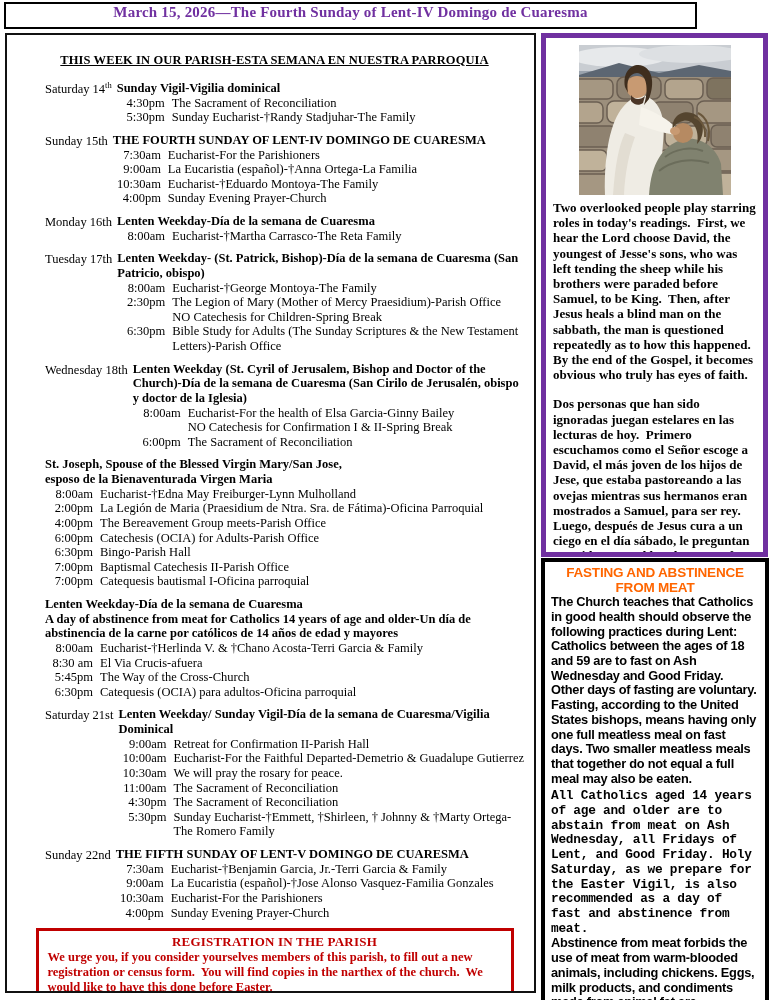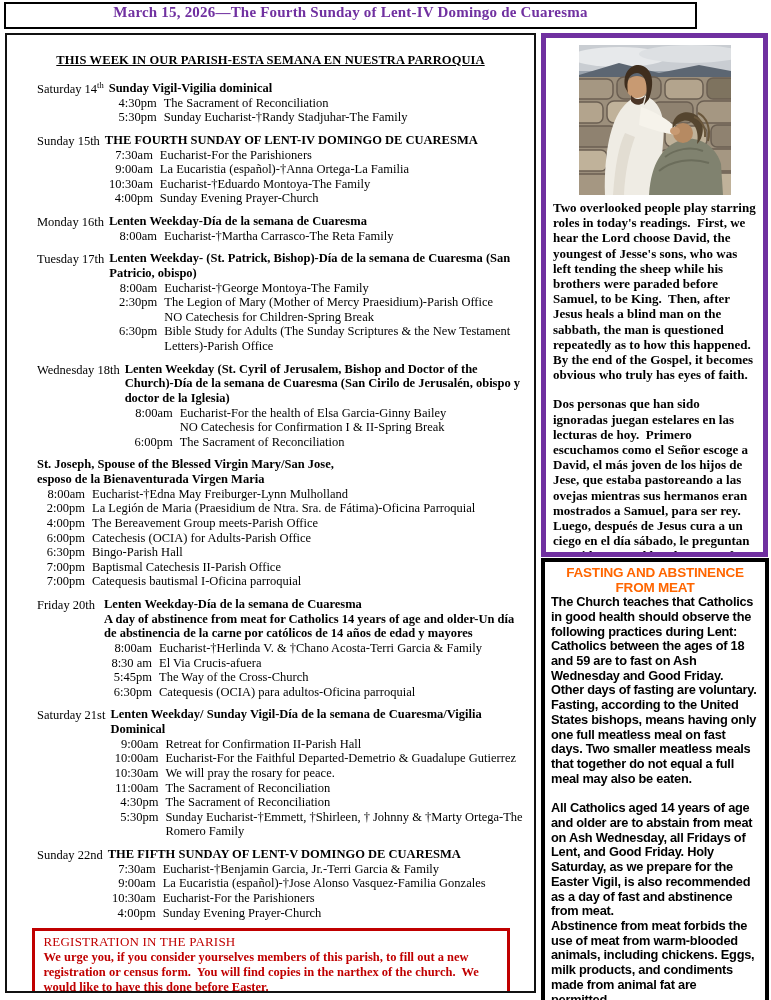--- a/index.html
+++ b/index.html
@@ -6,53 +6,53 @@
   .page{position:relative;width:771px;height:1000px;background:#fff;
         font-family:"Liberation Serif",serif;color:#000;overflow:hidden;}
 
   
   .header-box{position:absolute;left:4px;top:2px;width:693px;height:27px;
     border:2px solid #000;box-sizing:border-box;display:flex;justify-content:center;}
   .header-title{color:#7030A0;font-weight:bold;font-size:15px;letter-spacing:.2px;}
 
   
   .left-box{position:absolute;left:5px;top:33px;width:531px;height:960px;
-    border:2px solid #111;box-sizing:border-box;overflow:hidden;}
+    border:2px solid #111;box-sizing:border-box;overflow:hidden;padding-left:8px;}
   .schedule-heading{margin:18px 10px 13px 10px;text-align:center;font-weight:bold;
     font-size:12.5px;text-decoration:underline;letter-spacing:.1px;}
   .day-block{display:flex;margin:0 6px 8px 30px;font-size:12.5px;line-height:1.17;}
   .day-label{min-width:62px;flex:0 0 auto;font-weight:normal;padding-right:5px;white-space:nowrap;}
   .day-label sup{font-size:8.5px;}
   .day-content{flex:1;min-width:0;}
   .day-title{font-weight:bold;white-space:pre-wrap;}
   .event-row{display:flex;}
   .event-time{flex:0 0 48px;text-align:right;padding-right:7px;white-space:nowrap;}
   .event-desc{flex:1;min-width:0;}
 
   
   .registration-box{width:478px;margin:4px auto 0;border:3px solid #C00000;
     box-sizing:border-box;padding:3px 9px 5px;color:#C00000;}
-  .reg-title{text-align:left;font-weight:normal;font-size:13px;letter-spacing:.2px;}
+  .reg-title{text-align:center;font-weight:bold;font-size:13px;letter-spacing:.2px;}
   .reg-body{font-weight:bold;font-size:12.5px;line-height:1.2;white-space:pre-wrap;}
 
   
   .purple-box{position:absolute;left:541px;top:33px;width:227px;height:524px;
     border:5px solid #7030A0;box-sizing:border-box;background:#fff;overflow:hidden;}
   .scene{display:block;margin:7px auto 5px;}
   .reading-par{margin:0 7px;font-weight:bold;font-size:13px;line-height:1.17;white-space:pre-wrap;}
   .reading-par.spanish{margin-top:14px;}
 
   
   .fasting-box{position:absolute;left:541px;top:558px;width:228px;height:515px;
     border:4px solid #000;box-sizing:border-box;background:#fff;overflow:hidden;
     font-family:"Liberation Sans",sans-serif;font-weight:bold;}
   .fasting-title{color:#FF6600;text-align:center;font-size:13.5px;line-height:1.12;
     margin:3px 10px 0;letter-spacing:-.2px;}
   .fasting-par{margin:0 6px;font-size:12.8px;line-height:1.15;letter-spacing:-.25px;white-space:pre-wrap;}
-  .fasting-par.gap{margin-top:15px;}
+  .fasting-par.gap{margin-top:3px;font-family:Liberation Mono, monospace;}
 </style>
 </head>
 <body>
 
 <div class="page">
 
   <div class="header-box">
     <span class="header-title">March 15, 2026—The Fourth Sunday of Lent-IV Domingo de Cuaresma</span>
   </div>
 
@@ -200,21 +200,20 @@
   </div>
 
   <div class="event-row">
     <span class="event-time">7:00pm</span>
     <span class="event-desc">Catequesis bautismal I-Oficina parroquial</span>
   </div>
 </div>
   </div>
 
   <div class="day-block">
-    <div class="day-label"><span class="day-name">Friday 20th</span><sup class="day-sup"></sup></div>
     <div class="day-content">
       <div class="day-title">Lenten Weekday-Día de la semana de Cuaresma
 A day of abstinence from meat for Catholics 14 years of age and older-Un día de abstinencia de la carne por católicos de 14 años de edad y mayores</div>
 
   <div class="event-row">
     <span class="event-time">8:00am</span>
     <span class="event-desc">Eucharist-†Herlinda V. &amp; †Chano Acosta-Terri Garcia &amp; Family</span>
   </div>
 
   <div class="event-row">

